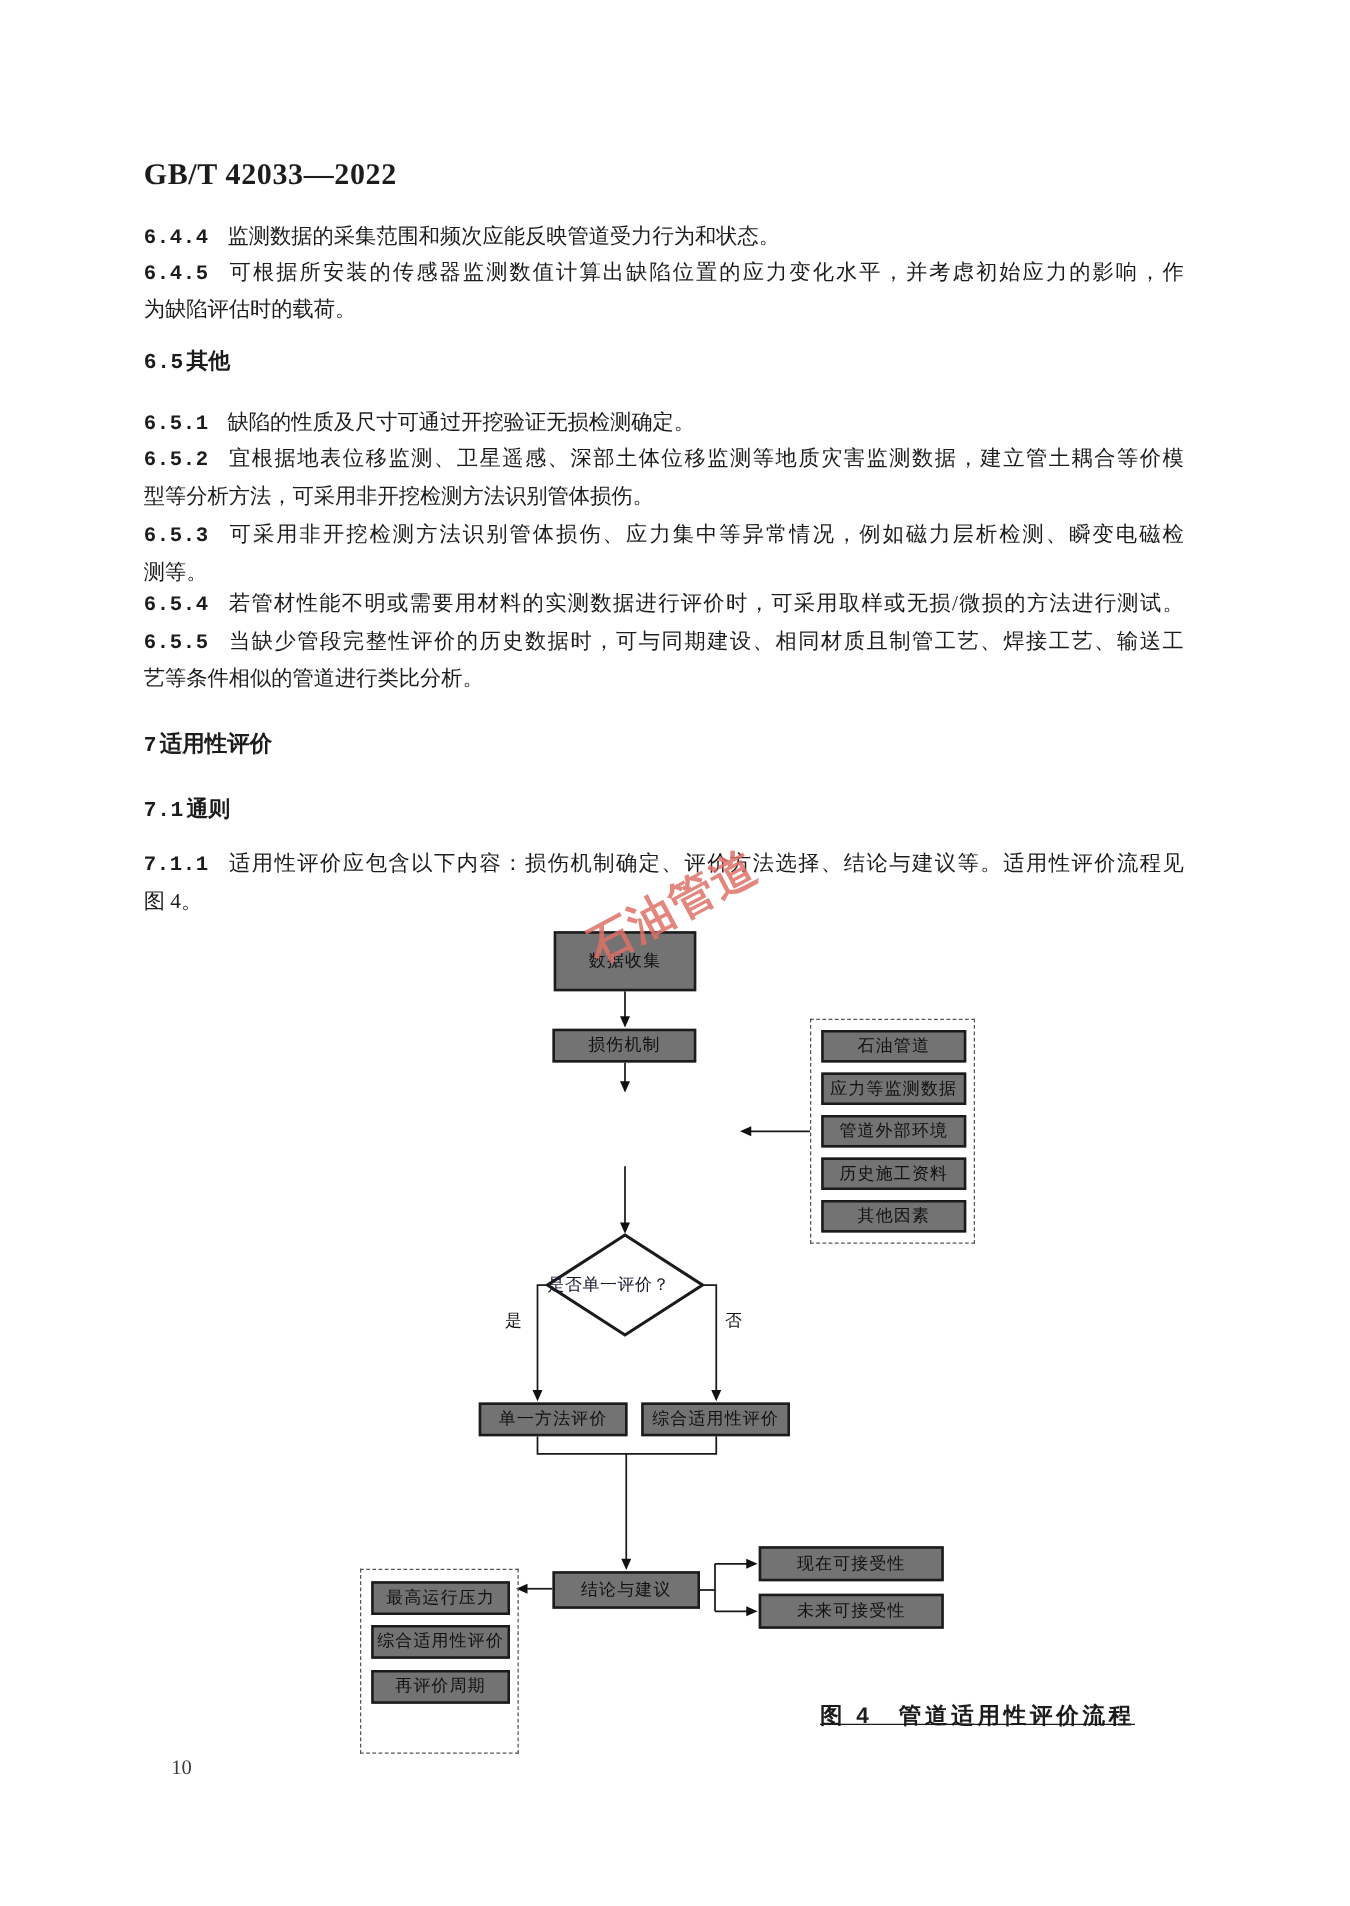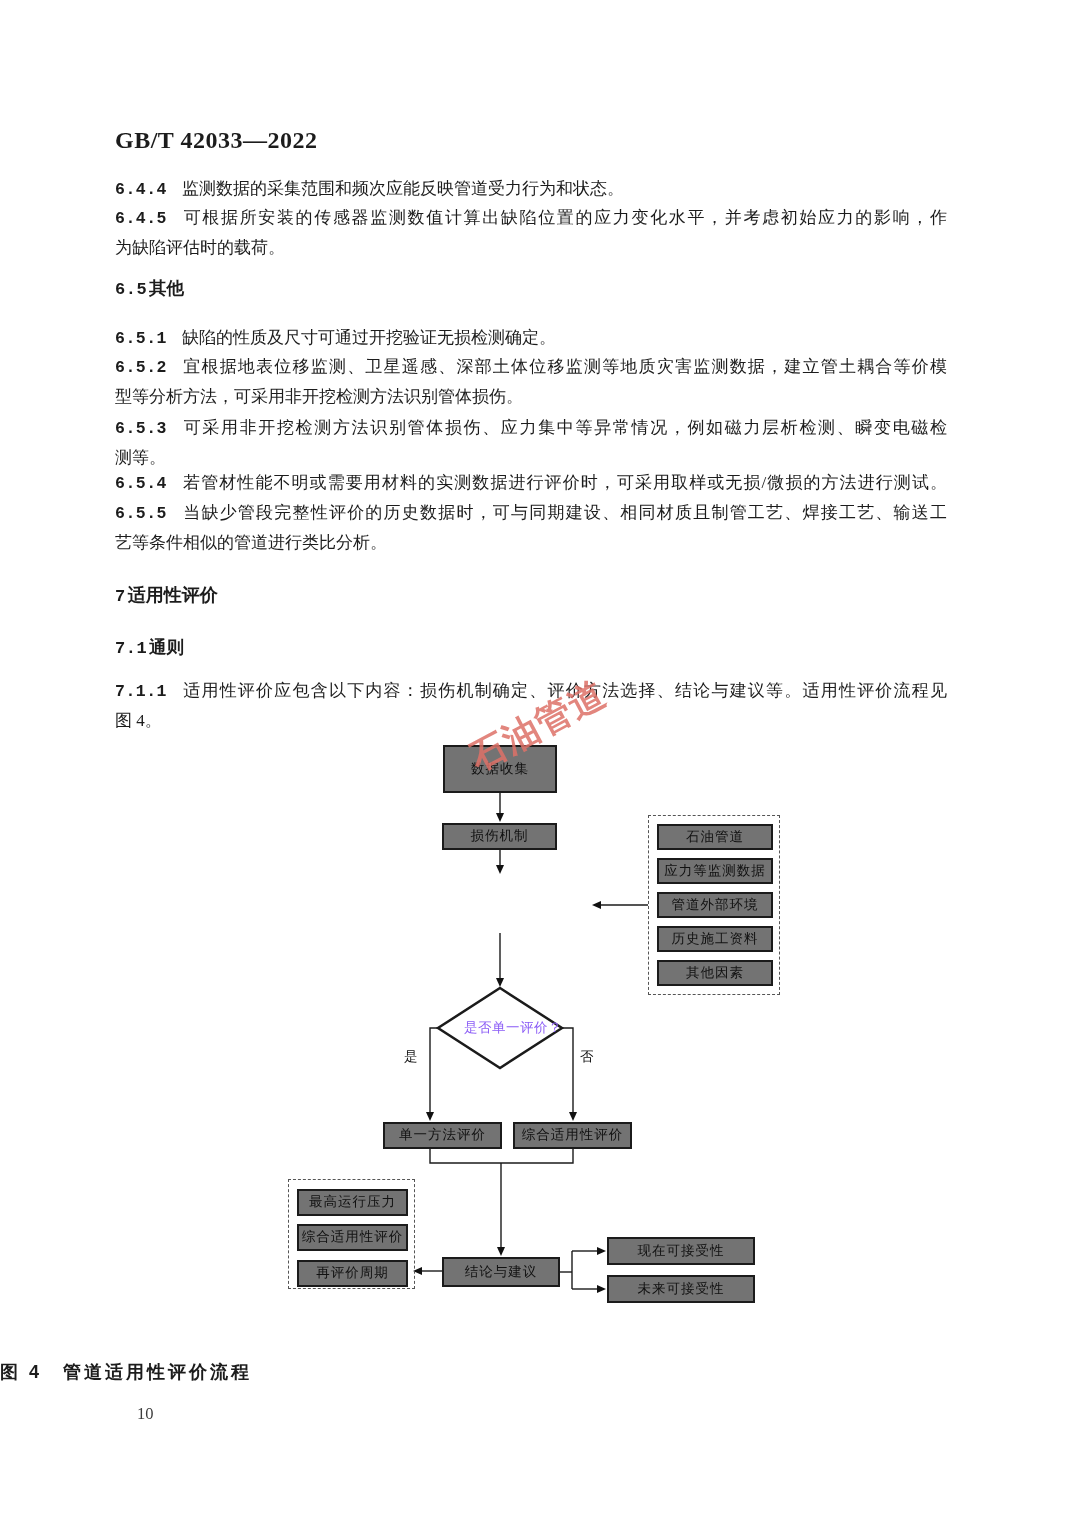--- a/index.html
+++ b/index.html
@@ -31,26 +31,26 @@
     position:absolute; box-sizing:border-box; border:2px solid #1b1b1b; background:#737373;
     display:flex; flex-direction:column; align-items:center; justify-content:center;
     font-size:13.5px; text-align:center; letter-spacing:1px; line-height:1.25; color:#111;
   }
   .dashed {
     position:absolute; box-sizing:border-box; border:1.5px dashed #555; background:transparent;
   }
   .dashed .fbox { position:absolute; }
   .flow-label { position:absolute; font-size:13.5px; color:#111; }
   .diamond-label {
-    position:absolute; left:438px; top:1019px; width:124px; text-align:right;
-    font-size:13.5px; letter-spacing:0.5px; color:#8b5cf6;
+    position:absolute; left:438px; top:1019px; width:124px; text-align:left;
+    font-size:13.5px; letter-spacing:0.5px; color:#0f172a;
   }
   .caption {
-    position:absolute; left:0; top:1360px; width:908px; text-align:left;
-    font-family:"Liberation Sans",sans-serif; font-weight:bold; font-size:18px; letter-spacing:3px;
+    position:absolute; left:0; top:1360px; width:908px; text-align:right;
+    font-family:"Liberation Sans",sans-serif; font-weight:bold; font-size:18px; letter-spacing:3px;text-decoration:underline;
   }
   .watermark {
     position:absolute; left:470px; top:737px; height:38px; z-index:5;
     font-size:36px; font-weight:bold; letter-spacing:1px;
     color:#de7168; opacity:0.85;
     transform:rotate(-28deg); transform-origin:0 50%;
     pointer-events:none; font-family:"Liberation Serif",serif;
   }
   .page-number { position:absolute; left:137px; top:1404px; font-size:16.5px; color:#3d3d3d; }
 </style>
@@ -177,21 +177,21 @@
   </div>
 
   <div class="fbox" style="left:513px; top:1122px; width:119px; height:27px; border-width:2.5px">
     <span>综合适用性评价</span>
   </div>
 
   <div class="fbox" style="left:442px; top:1257px; width:118px; height:30px">
     <span>结论与建议</span>
   </div>
 
-  <div class="dashed" style="left:288px; top:1179px; width:127px; height:110px">
+  <div class="dashed" style="left:288px; top:1255px; width:127px; height:148px">
     <div class="fbox" style="left:8px; top:9px;  width:111px; height:27px">
         <span>最高运行压力</span>
       </div>
     <div class="fbox" style="left:8px; top:44px; width:111px; height:27px">
         <span>综合适用性评价</span>
       </div>
     <div class="fbox" style="left:8px; top:80px; width:111px; height:27px">
         <span>再评价周期</span>
       </div>
   </div>

